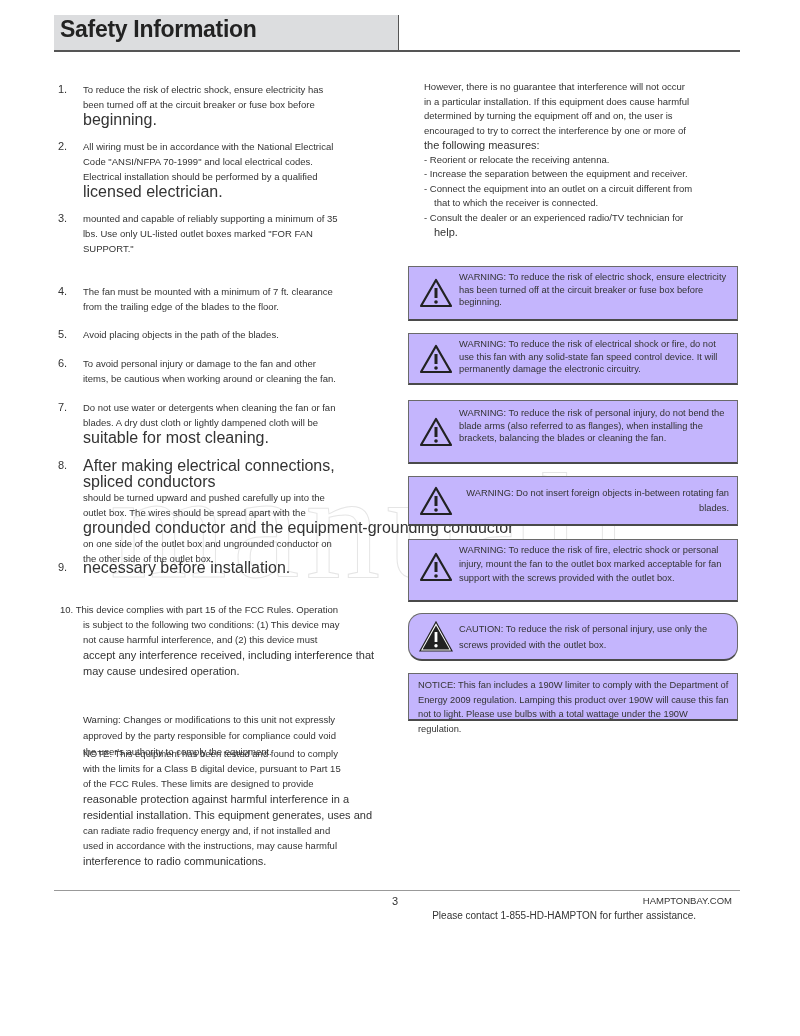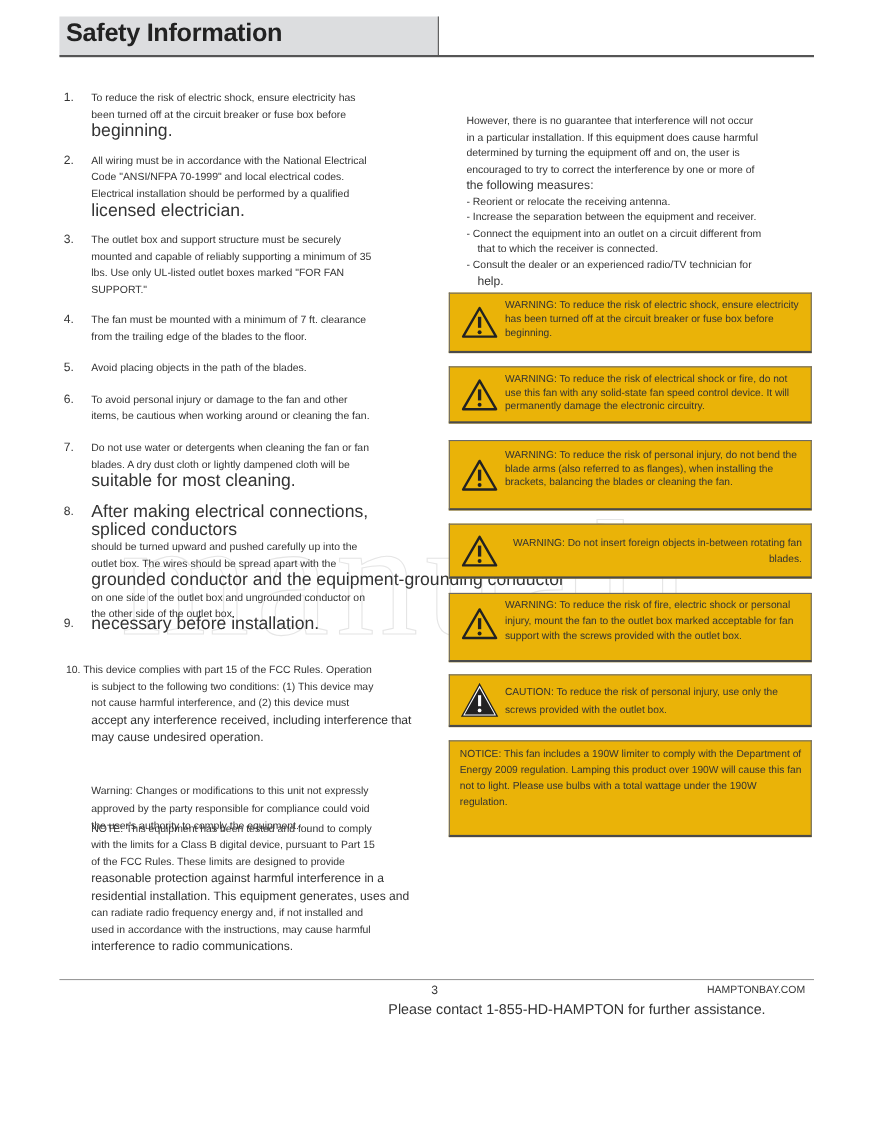--- a/index.html
+++ b/index.html
@@ -13,37 +13,37 @@
 
   .item { position:absolute; left:58px; width:310px; font-size:9.5px; line-height:15px; color:#333; }
   .item .num { position:absolute; left:0; top:0; font-size:11px; width:22px; }
   .item .txt { margin-left:25px; }
   .item .big { font-size:16px; }
 
   .fcc { position:absolute; left:60px; width:310px; font-size:9.5px; line-height:15px; color:#333; }
   .fcc .indent { margin-left:23px; }
   .big { font-size:11px; line-height:16px; }
 
-  .right-text { position:absolute; left:424px; top:80px; width:320px; font-size:9.5px; line-height:14.5px; color:#333;margin-top:24px; }
+  .right-text { position:absolute; left:424px; top:80px; width:320px; font-size:9.5px; line-height:14.5px; color:#333; }
   .right-text .b { font-size:11px; }
   .right-text .ind { padding-left:10px; }
 
-  .box { position:absolute; left:408px; width:330px; background:#eab308;
+  .box { position:absolute; left:408px; width:330px; background:#c4b5fd;
          border:1px solid #6a6a6a; border-bottom:2px solid #4a4a4a; box-sizing:border-box; }
   .box .icon { position:absolute; left:10px; width:34px; height:30px; }
   .box .btxt { position:absolute; left:50px; right:8px; font-size:9.3px; line-height:12.5px; color:#333; }
   .notice .btxt { left:9px; }
 
   .watermark { position:absolute; left:110px; top:440px; font-size:150px; font-family:"Liberation Serif", serif;
                color:transparent; -webkit-text-stroke:1px rgba(180,180,180,0.35); letter-spacing:6px; pointer-events:none; }
 
   .footer-rule { position:absolute; left:54px; top:890px; width:686px; height:1px; background:#999; }
   .page-num { position:absolute; left:392px; top:895px; font-size:11px; color:#333; }
   .site { position:absolute; right:68px; top:895px; font-size:9.5px; color:#333; }
-  .contact { position:absolute; right:104px; top:910px; font-size:13px; color:#333; }
+  .contact { position:absolute; right:104px; top:910px; font-size:10px; color:#333; }
 </style>
 </head>
 <body>
 
 <div class="header-box"></div>
 <div class="header-title">Safety Information</div>
 <div class="header-rule"></div>
 
 <div class="watermark">manuali</div>
 
@@ -62,21 +62,20 @@
     <div>All wiring must be in accordance with the National Electrical</div>
     <div>Code "ANSI/NFPA 70-1999" and local electrical codes.</div>
     <div>Electrical installation should be performed by a qualified</div>
     <div class="big">licensed electrician.</div>
   </div>
 </div>
 
 <div class="item" style="top:211px;">
   <span class="num">3.</span>
   <div class="txt">
-    <div>The outlet box and support structure must be securely</div>
     <div>mounted and capable of reliably supporting a minimum of 35</div>
     <div>lbs. Use only UL-listed outlet boxes marked "FOR FAN</div>
     <div>SUPPORT."</div>
   </div>
 </div>
 
 <div class="item" style="top:284px;">
   <span class="num">4.</span>
   <div class="txt">
     <div>The fan must be mounted with a minimum of 7 ft. clearance</div>
@@ -204,30 +203,30 @@
 
 <div class="box" style="top:539px; height:63px;">
   <svg class="icon" style="top:12px;" viewBox="0 0 34 30">
     <polygon points="17,2 32,28 2,28" fill="none" stroke="#222" stroke-width="2.2" stroke-linejoin="round"></polygon>
     <rect x="15.5" y="10" width="3" height="10" fill="#222"></rect>
       <circle cx="17" cy="24" r="1.8" fill="#222"></circle>
   </svg>
   <div class="btxt" style="top:3px; line-height:14px;">WARNING: To reduce the risk of fire, electric shock or personal injury, mount the fan to the outlet box marked acceptable for fan support with the screws provided with the outlet box.</div>
 </div>
 
-<div class="box" style="top:613px; height:48px;">
+<div class="box" style="top:613px; height:48px;border-radius:14px;">
   <svg class="icon" style="top:7px; height:32px;" viewBox="0 0 34 32">
     <polygon points="17,1 33,30 1,30" fill="#ffffff" stroke="#222" stroke-width="1.2"></polygon>
     <polygon points="17,4.5 30.5,28.5 3.5,28.5" fill="#222"></polygon>
     <rect x="15.6" y="11" width="2.8" height="10" fill="#ffffff"></rect>
       <circle cx="17" cy="24.8" r="1.7" fill="#ffffff"></circle>
   </svg>
   <div class="btxt" style="top:7px; line-height:16px;">CAUTION: To reduce the risk of personal injury, use only the screws provided with the outlet box.</div>
 </div>
 
-<div class="box notice" style="top:673px; height:88px;">
+<div class="box notice" style="top:673px; height:48px;">
   <div class="btxt" style="top:4px; line-height:14.5px;">NOTICE: This fan includes a 190W limiter to comply with the Department of Energy 2009 regulation. Lamping this product over 190W will cause this fan not to light. Please use bulbs with a total wattage under the 190W regulation.</div>
 </div>
 
 <div class="footer-rule"></div>
 <div class="page-num">3</div>
 <div class="site">HAMPTONBAY.COM</div>
 <div class="contact">Please contact 1-855-HD-HAMPTON for further assistance.</div>
 
 </body></html>

